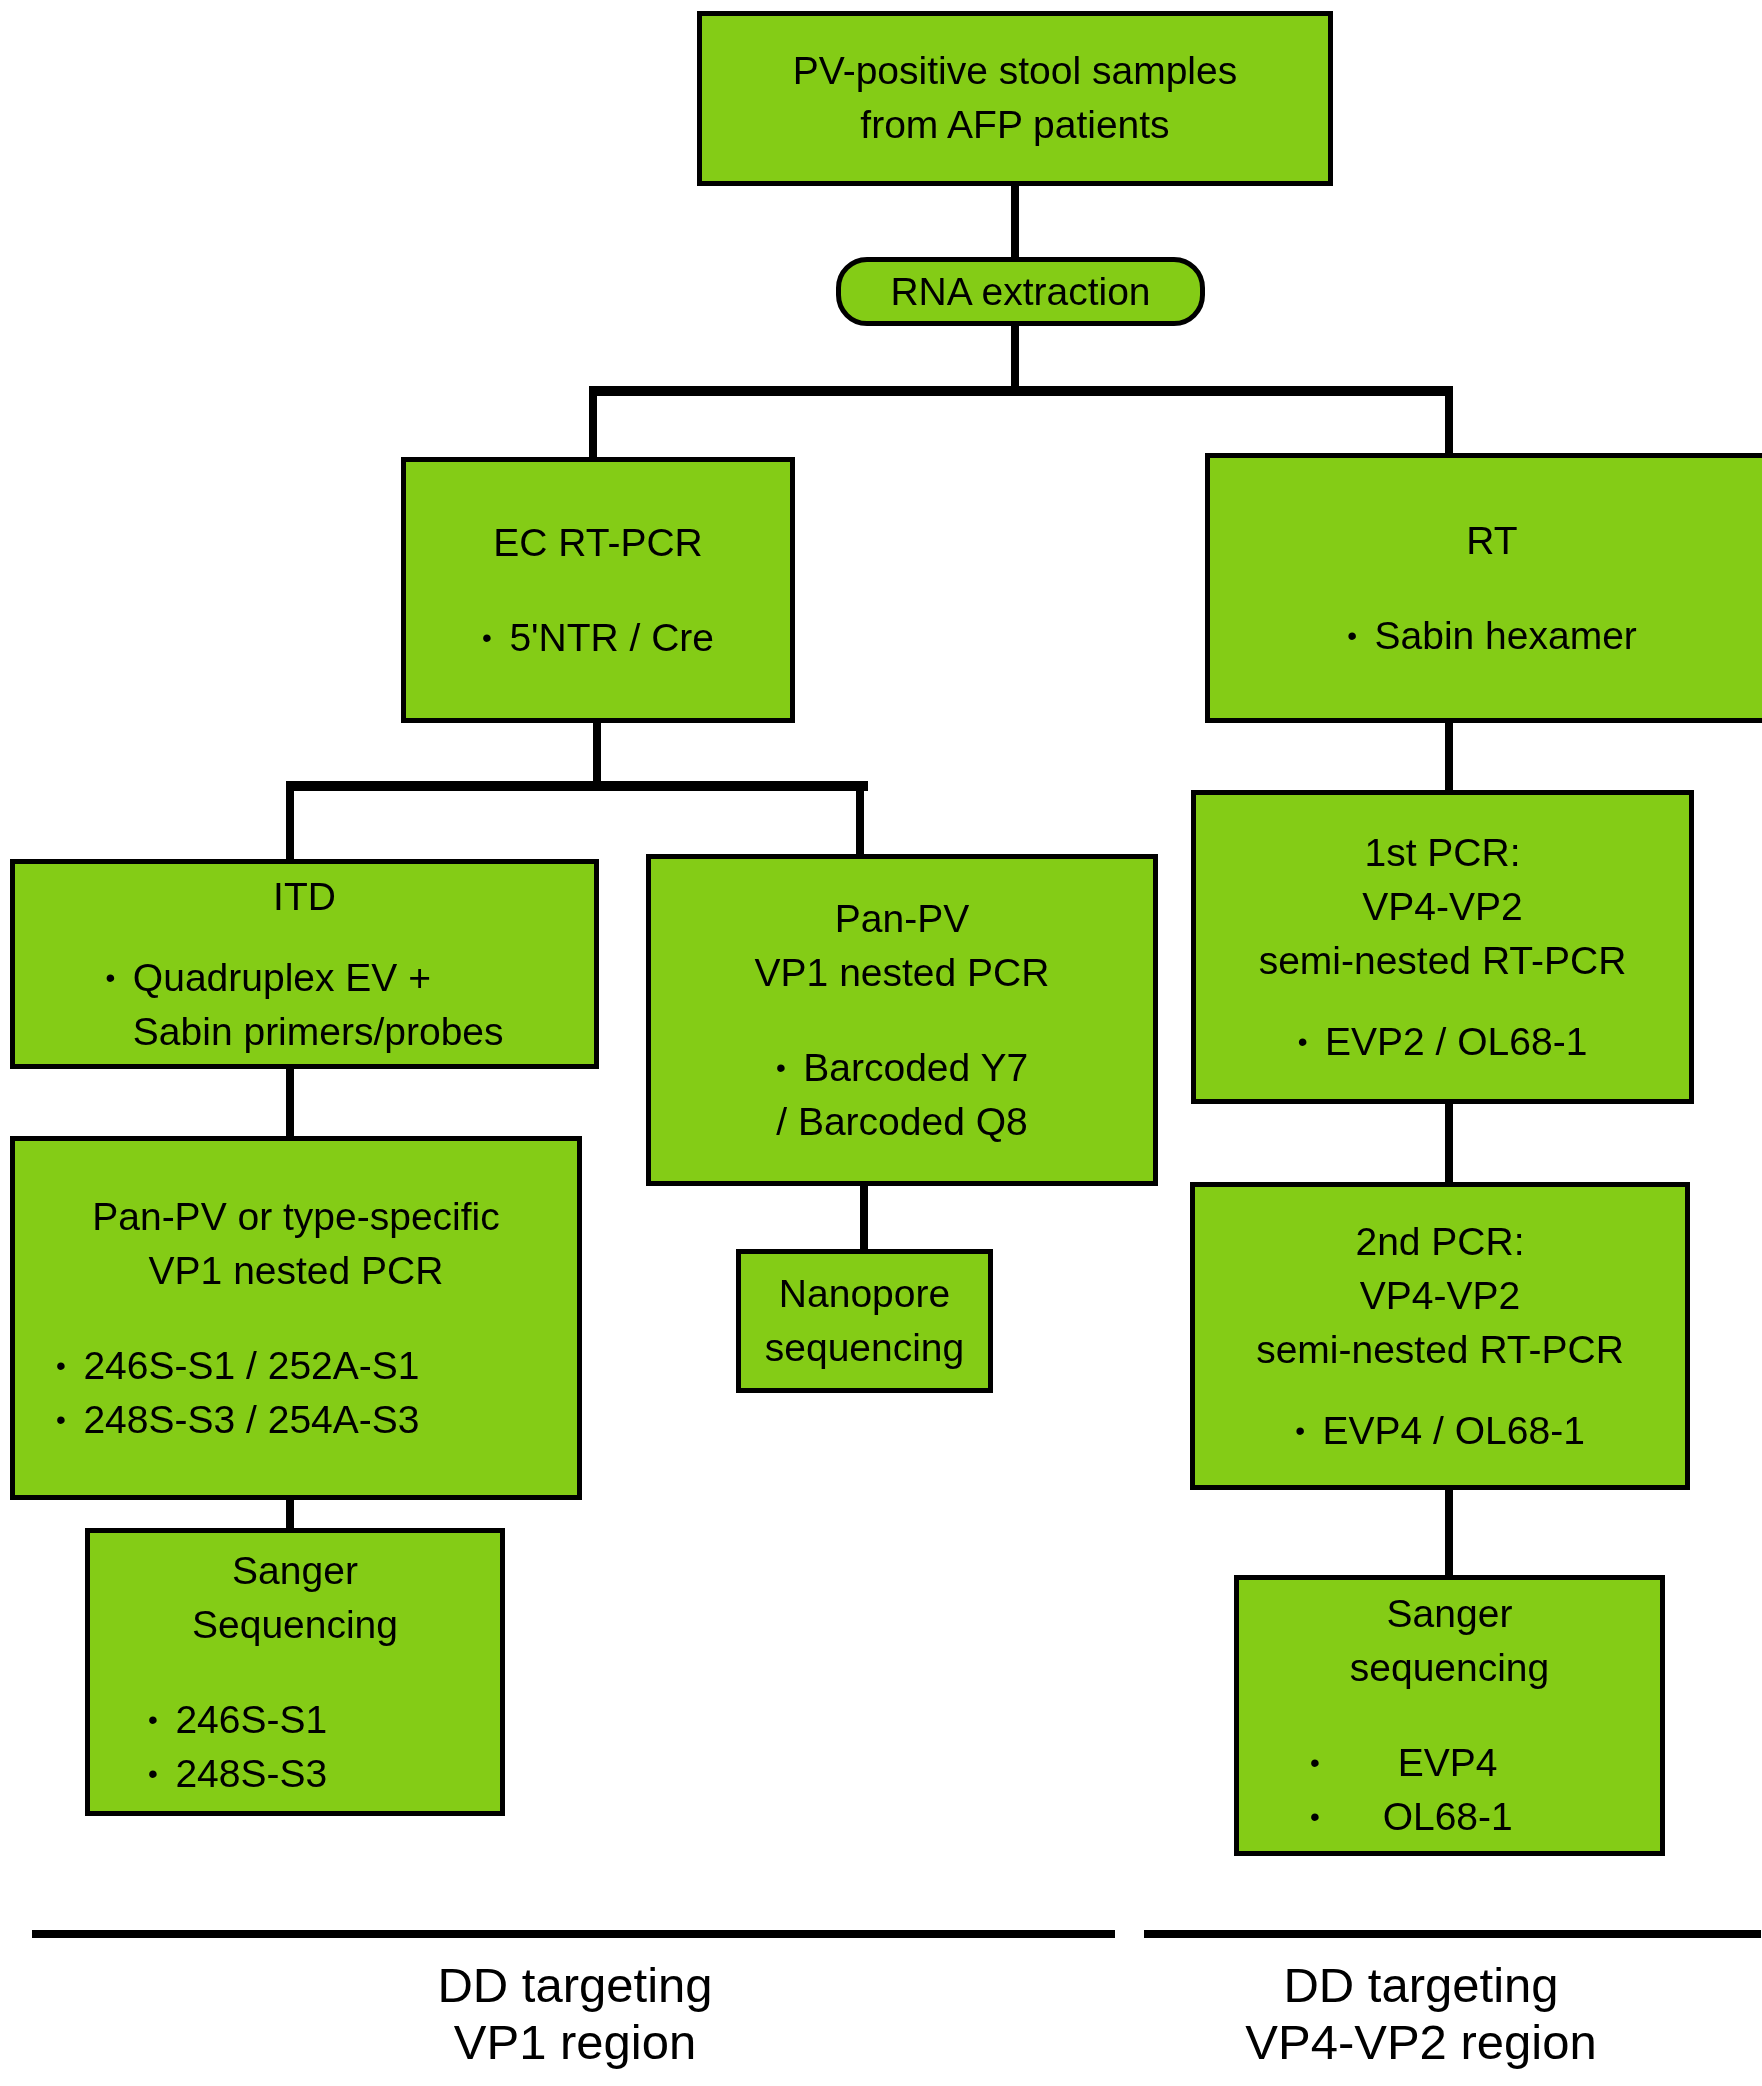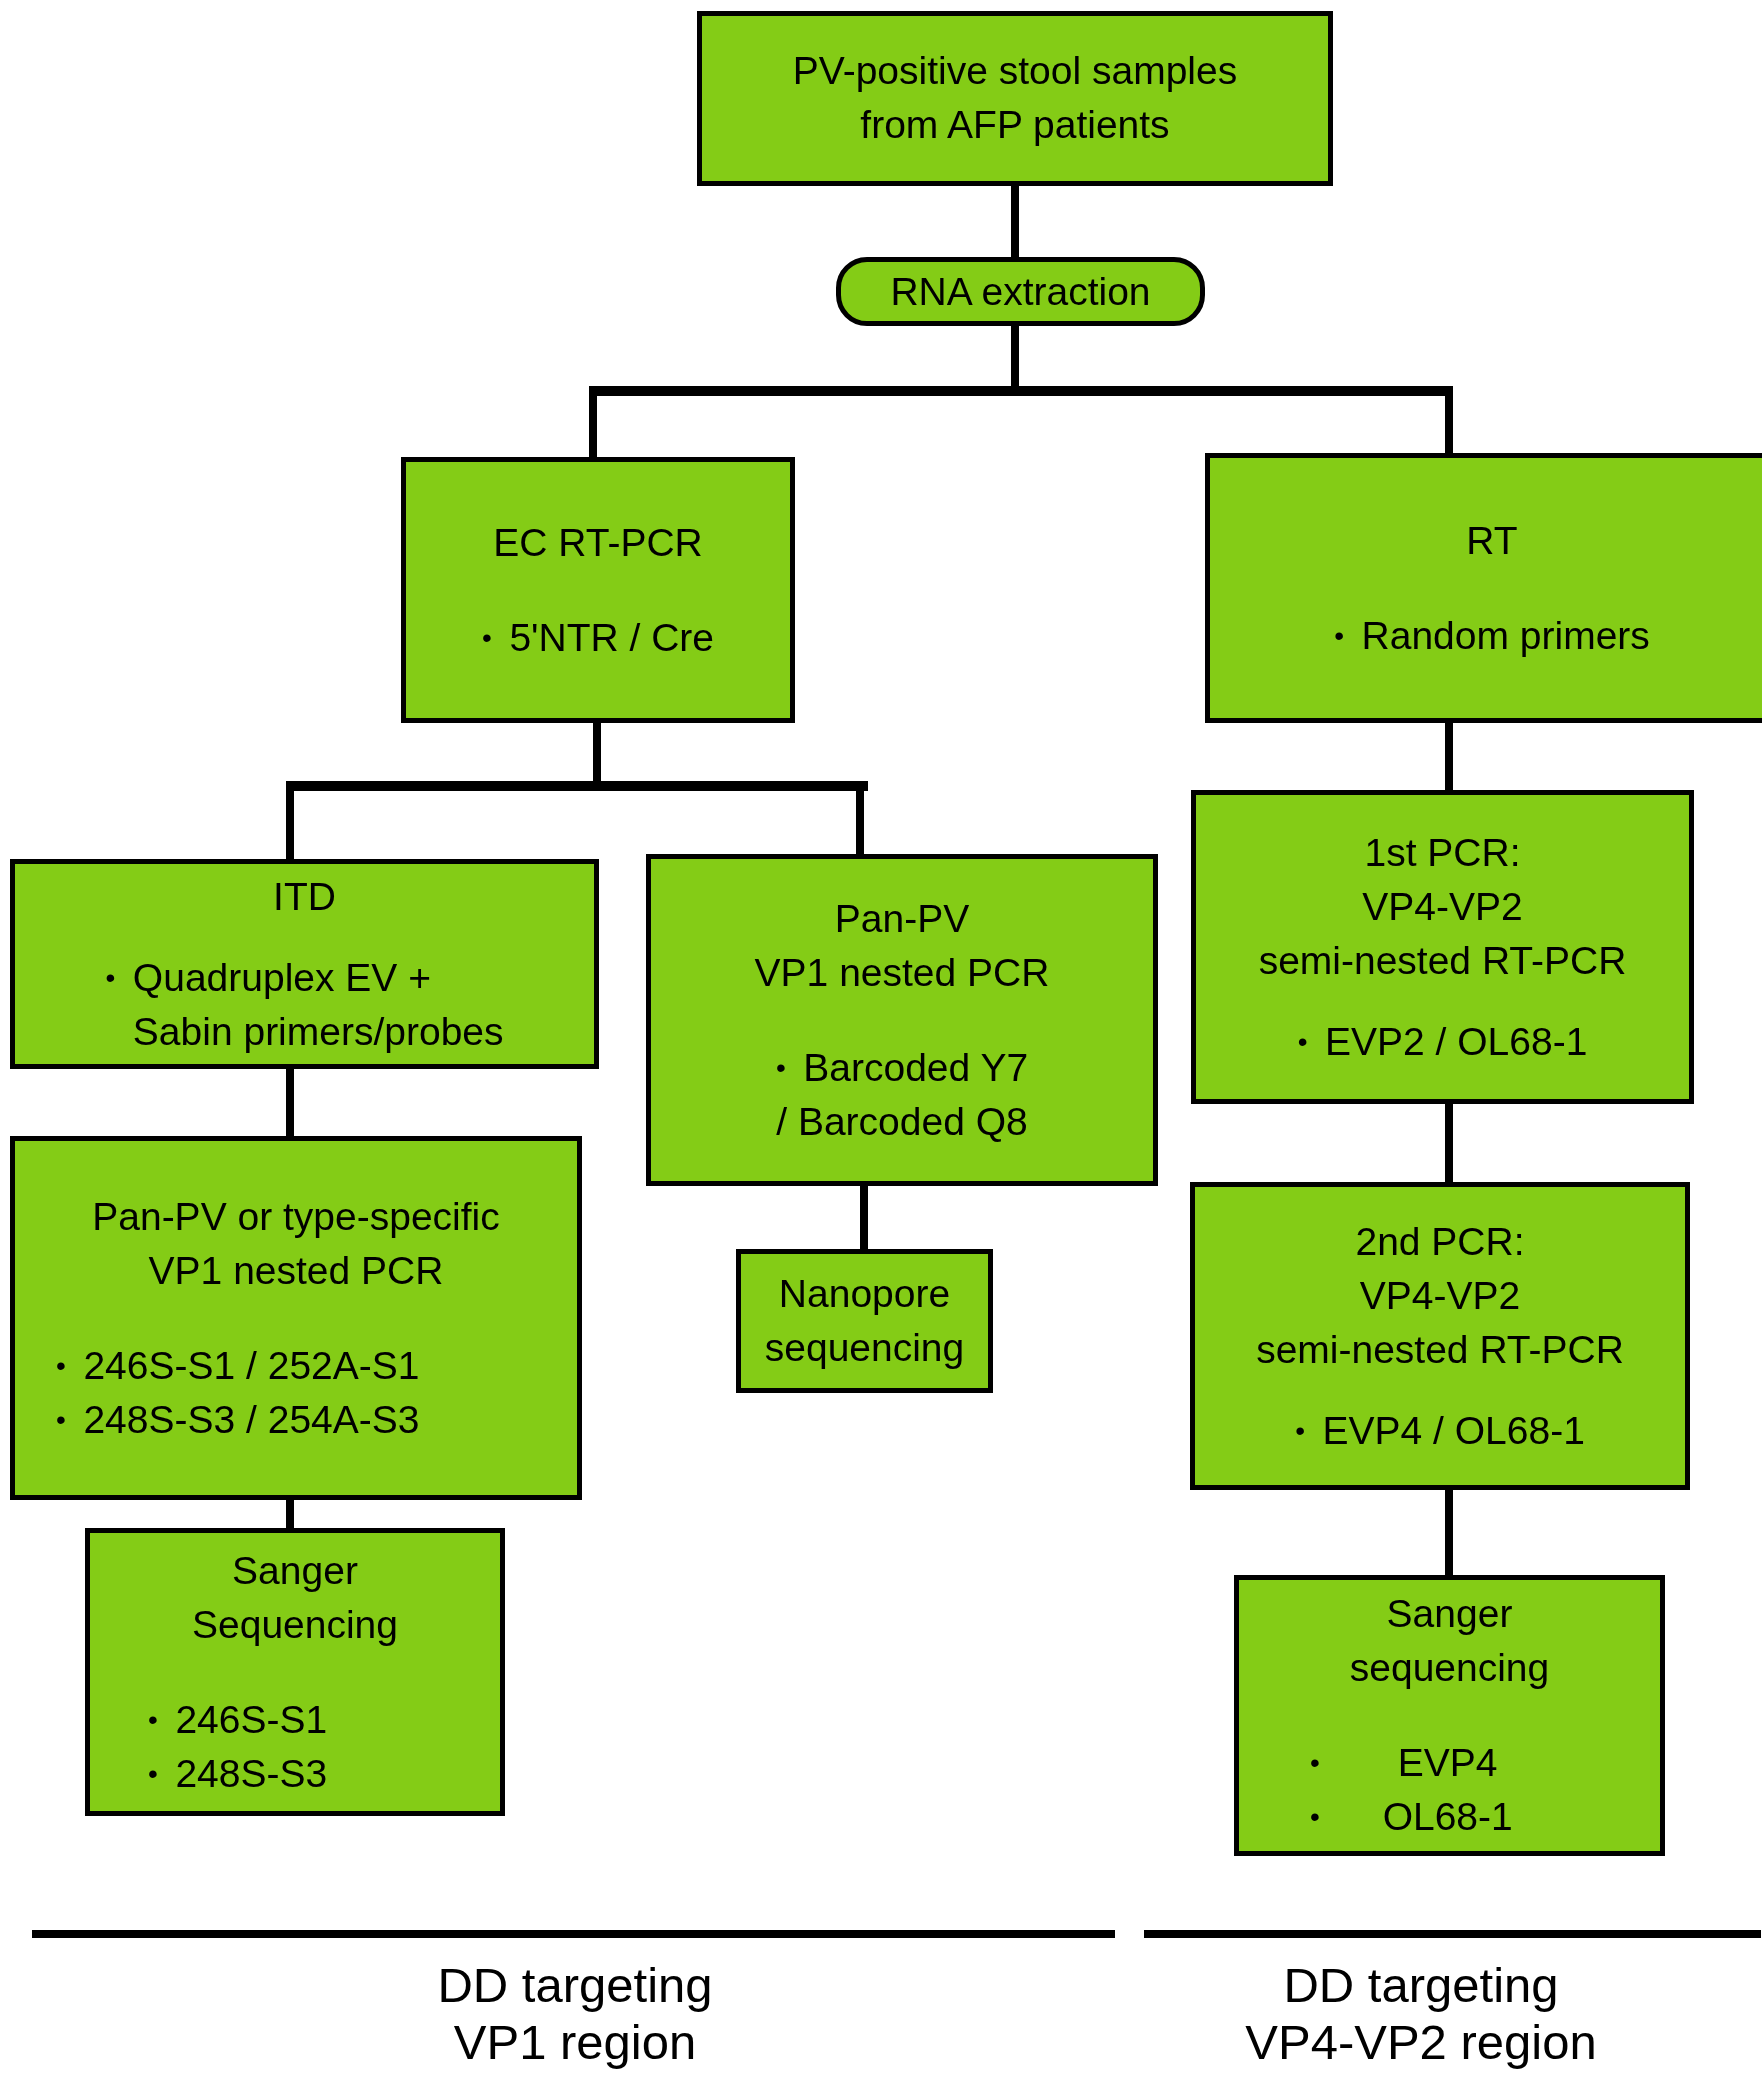--- a/index.html
+++ b/index.html
@@ -128,21 +128,21 @@
     <div class="bullet-row mt60">
       <span class="bullet-mark">•</span>
       <span>5'NTR / Cre</span>
     </div>
   </div>
 
   <div class="node" id="node-rt">
     <div>RT</div>
     <div class="bullet-row mt60">
       <span class="bullet-mark">•</span>
-      <span>Random primers</span>
+      <span>Sabin hexamer</span>
     </div>
   </div>
 
   <div class="node" id="node-itd">
     <div>ITD</div>
     <div class="bullet-row mt40">
       <span class="bullet-mark">•</span>
       <span class="bullet-text-left">
         <div>Quadruplex EV +</div>
         <div>Sabin primers/probes</div>

